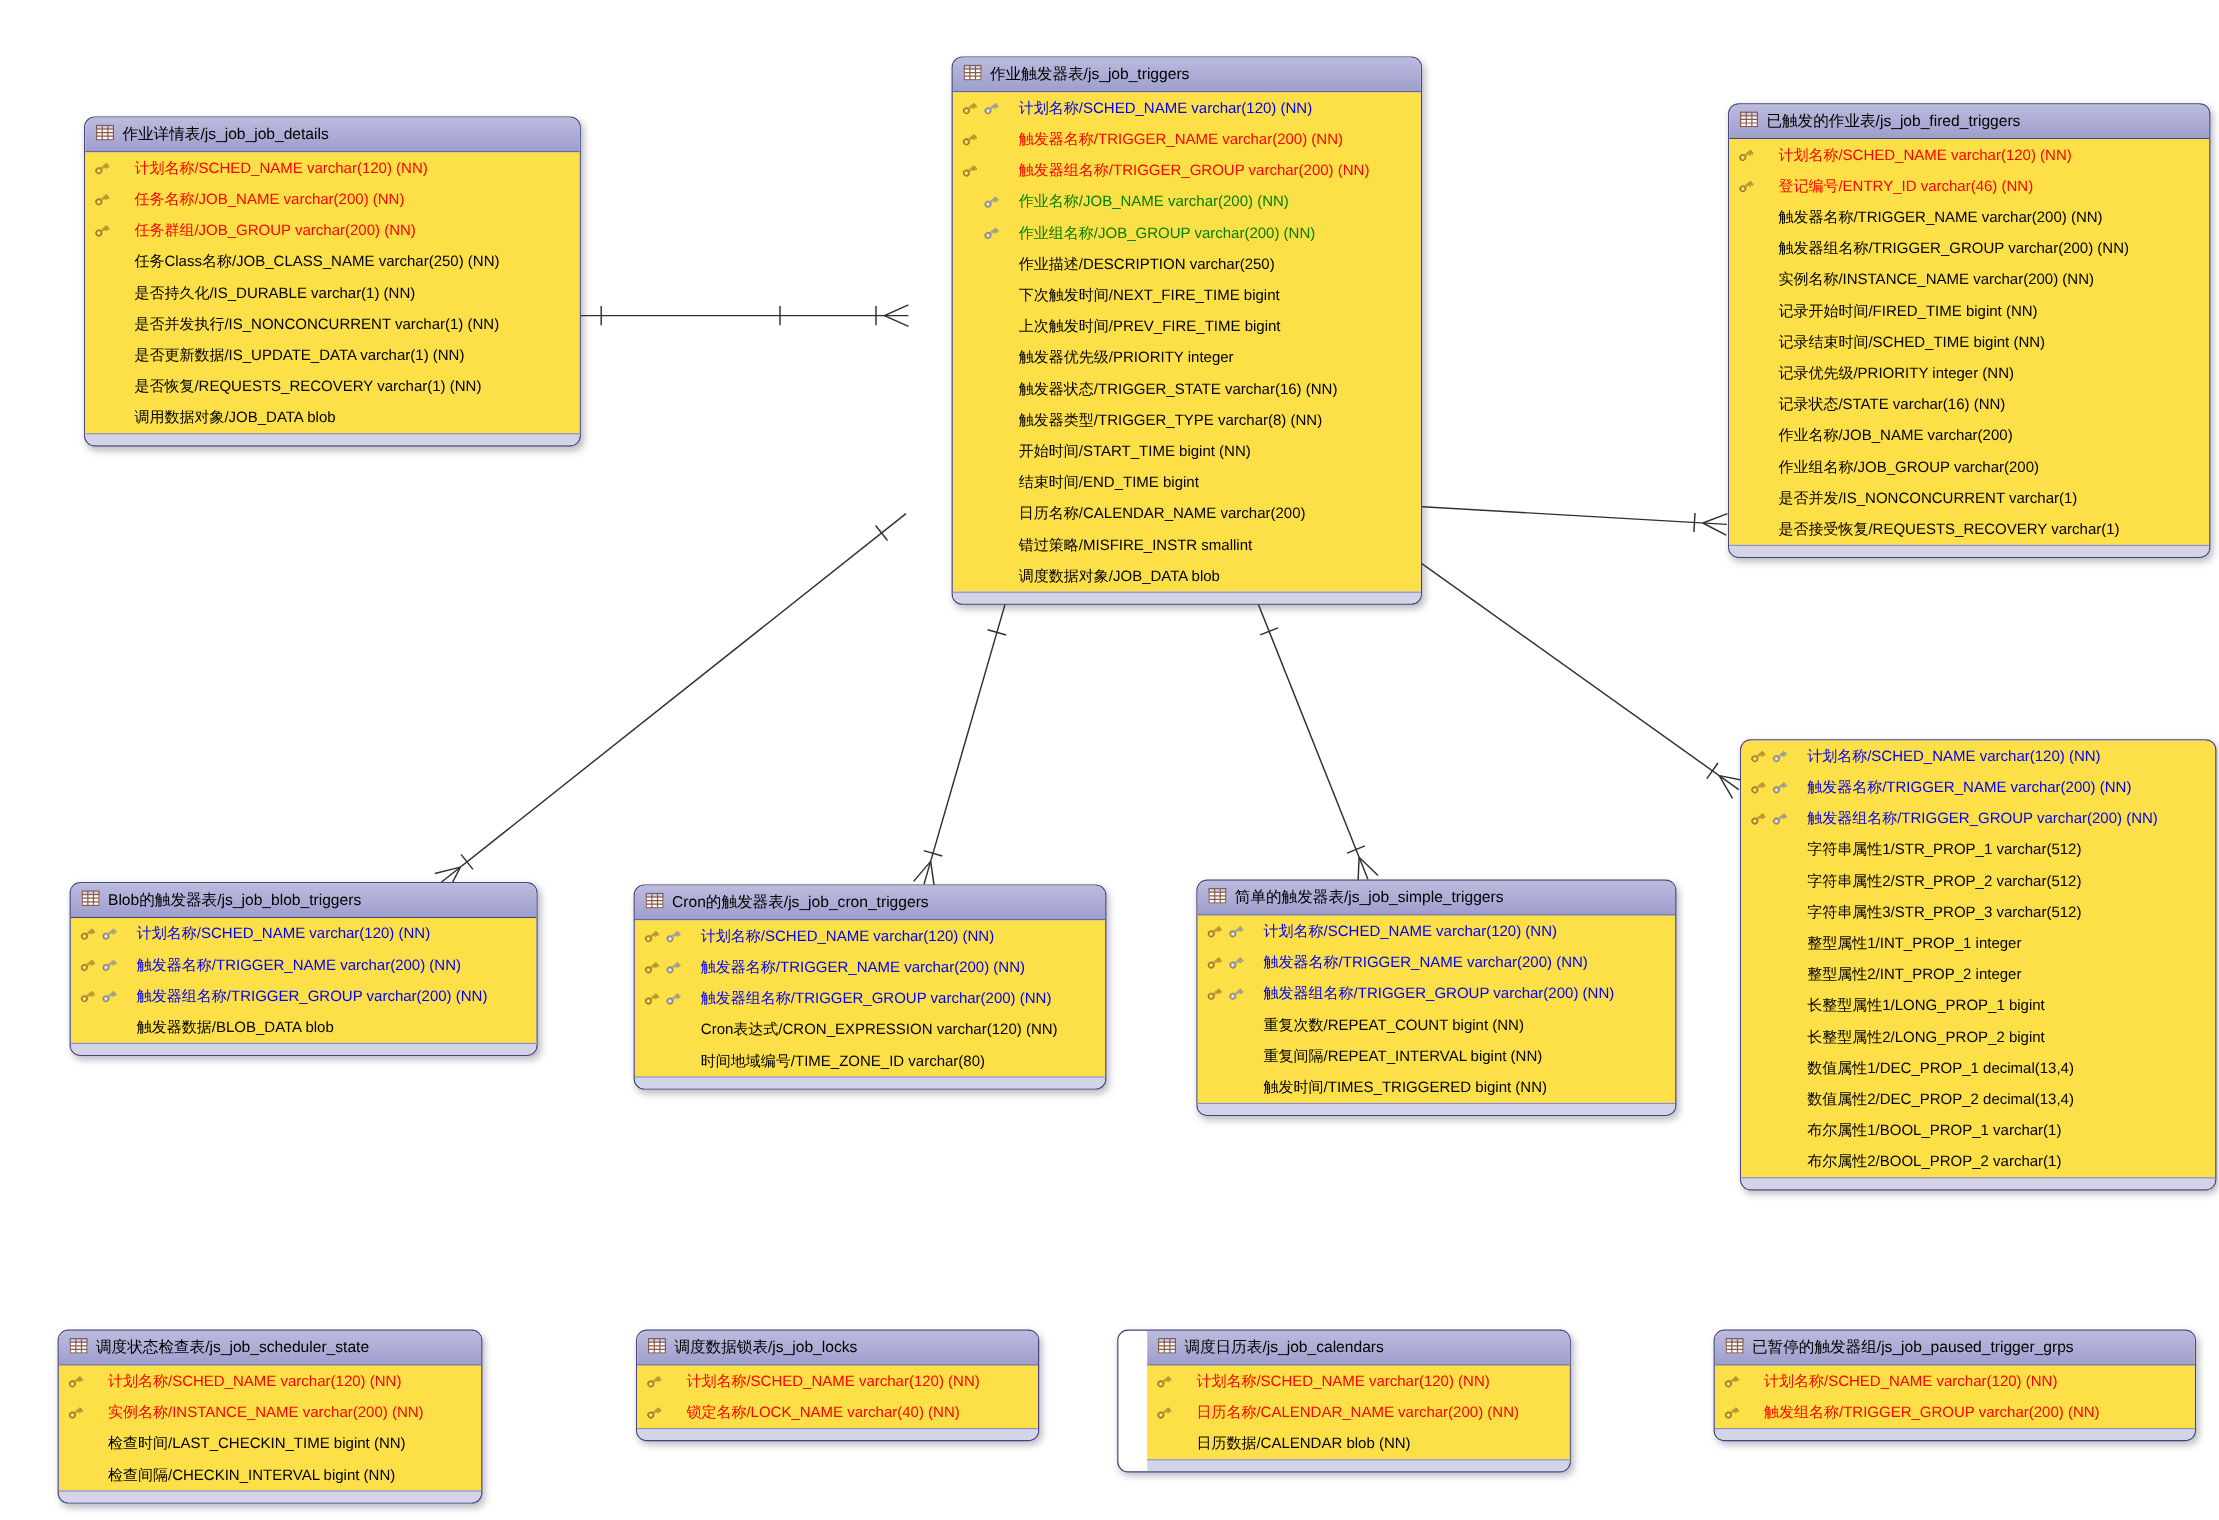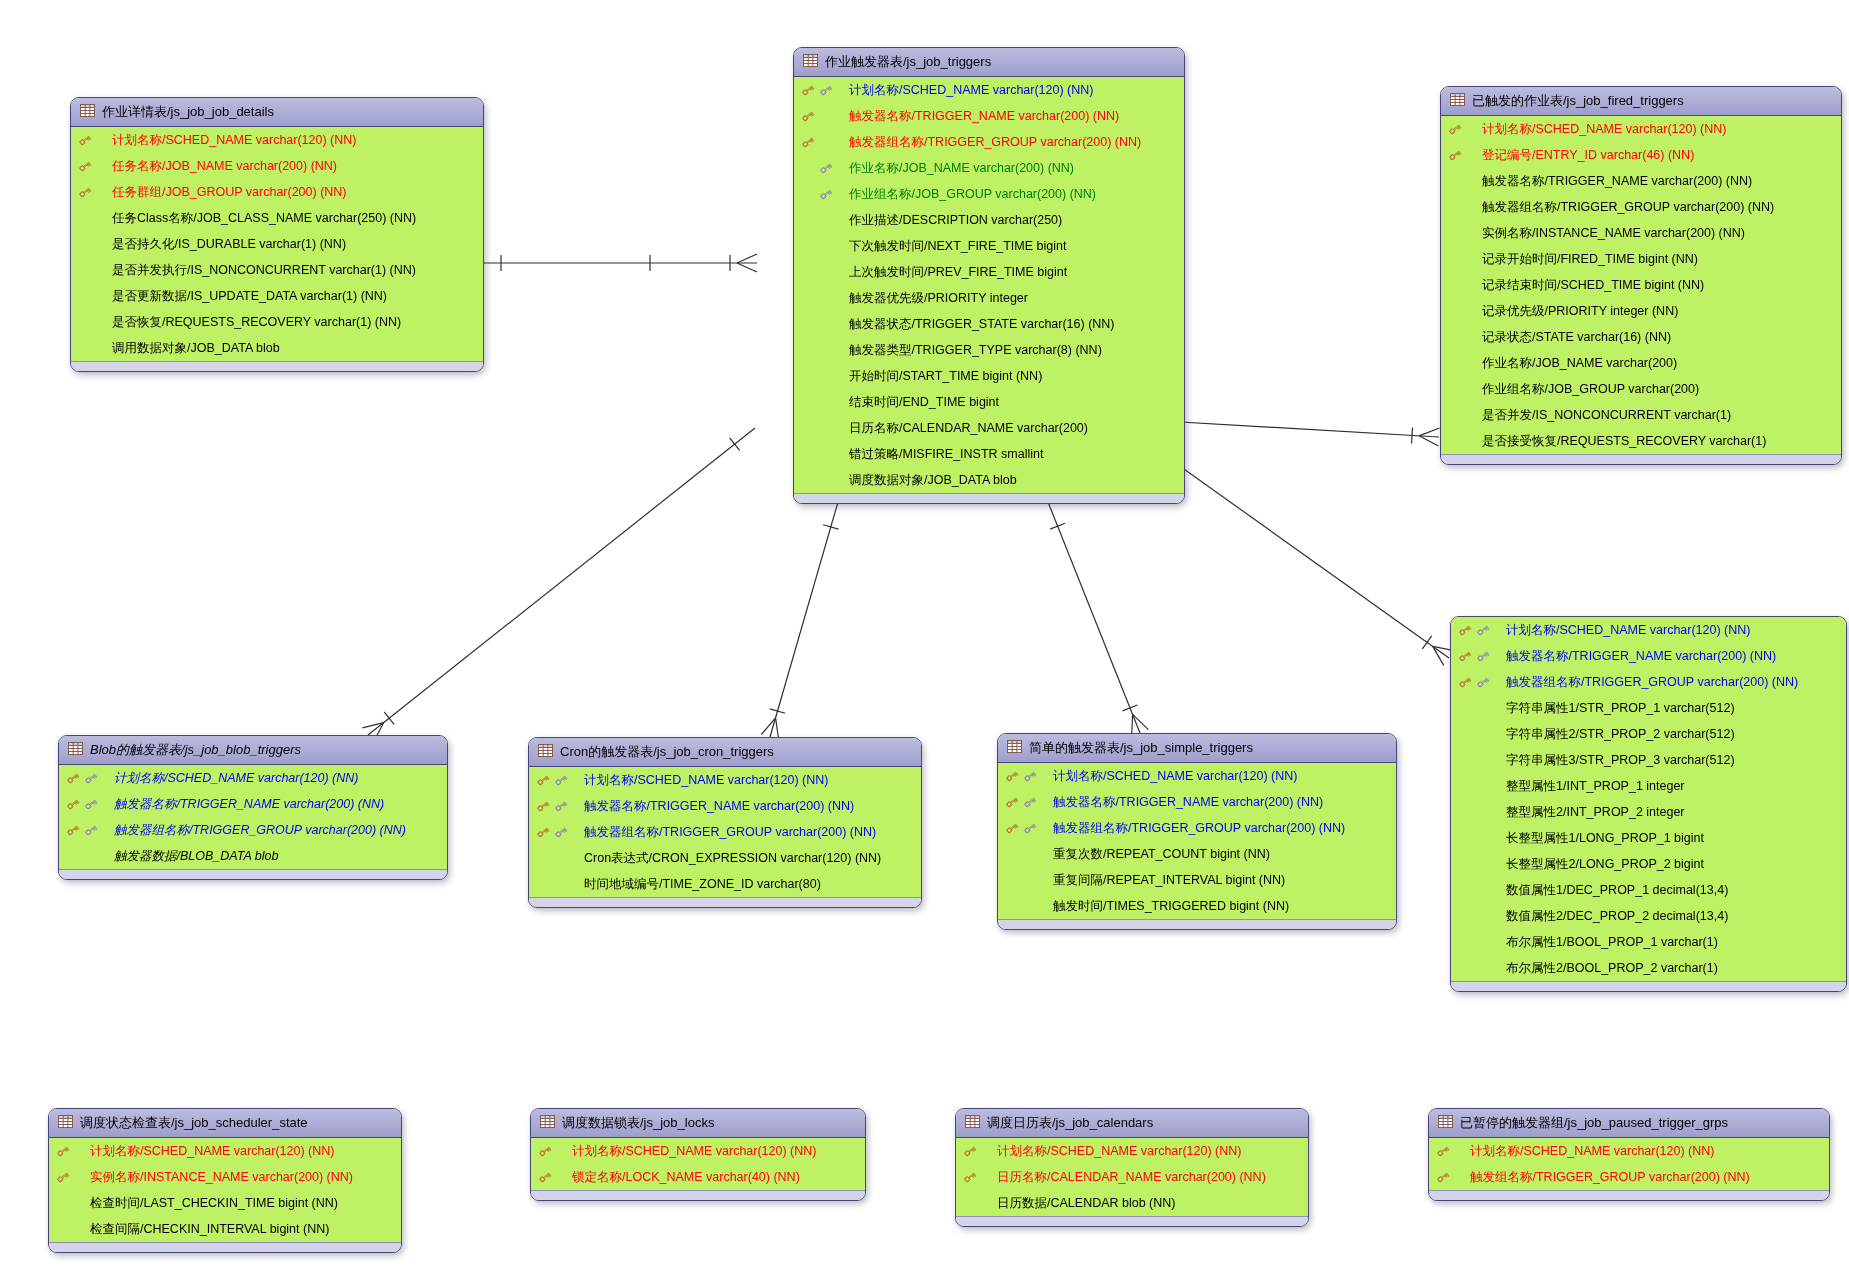--- a/index.html
+++ b/index.html
@@ -4,21 +4,21 @@
 <style>
   html,body{margin:0;padding:0;background:#ffffff;}
   body{font-family:"Liberation Sans","DejaVu Sans",sans-serif;}
   #canvas{position:relative;width:1849px;height:1267px;background:#ffffff;overflow:hidden;}
   #conn-layer{position:absolute;left:0;top:0;z-index:0;}
   .table-card{position:absolute;z-index:1;border:1.5px solid #45457a;border-radius:9px;
     background:#ffffff;box-shadow:2px 3px 6px rgba(60,60,90,0.35);overflow:hidden;}
   .t-head{display:flex;align-items:center;gap:7px;height:28px;padding:0 9px;
     background:linear-gradient(#bcbcdf,#9e9ecd);border-bottom:1.5px solid #45457a;
     font-size:13px;color:#000;white-space:nowrap;}
-  .t-rows{background:#bef264;}
+  .t-rows{background:#fde047;}
   .t-row{display:flex;align-items:center;height:26px;padding-left:7px;font-size:12.5px;white-space:nowrap;}
   .kcol{width:18px;flex:none;display:flex;align-items:center;}
   .kcol-single{width:22px;}
   .t-label{margin-left:12px;}
   .c-red{color:#ff0000;}
   .c-blue{color:#0000f0;}
   .c-green{color:#008000;}
   .c-black{color:#000000;}
   .t-foot{height:9px;background:#d4d4e8;border-top:1px solid #8f8fb8;}
 </style>
@@ -390,21 +390,21 @@
           <span class="kcol kcol-single"></span>
           <span class="t-label c-black">是否并发/IS_NONCONCURRENT varchar(1)</span>
         </div>
         <div class="t-row">
           <span class="kcol kcol-single"></span>
           <span class="t-label c-black">是否接受恢复/REQUESTS_RECOVERY varchar(1)</span>
         </div>
       </div>
       <div class="t-foot"></div>
     </div>
-    <div class="table-card" style="left: 58px; top: 735px; width: 388px; font-style: italic;">
+    <div class="table-card" style="left: 58px; top: 735px; width: 388px;">
       <div class="t-head">
         <span><svg width="15" height="13" viewBox="0 0 15 13">
             <rect x="0.5" y="0.5" width="14" height="12" fill="#ffffff" stroke="#8a5a4a"></rect>
             <rect x="0.5" y="0.5" width="14" height="3" fill="#c6d2ee" stroke="#8a5a4a"></rect>
             <line x1="5.2" y1="0.5" x2="5.2" y2="12.5" stroke="#8a5a4a"></line>
             <line x1="9.9" y1="0.5" x2="9.9" y2="12.5" stroke="#8a5a4a"></line>
             <line x1="0.5" y1="6.5" x2="14.5" y2="6.5" stroke="#8a5a4a"></line>
             <line x1="0.5" y1="9.5" x2="14.5" y2="9.5" stroke="#8a5a4a"></line>
           </svg></span>
         <span>Blob的触发器表/js_job_blob_triggers</span>
@@ -924,21 +924,21 @@
                 <rect x="10.6" y="8.6" width="1.3" height="2.2" fill="#e6b73c" stroke="#8f6f1c" stroke-width="0.6"></rect>
                 <rect x="12.8" y="8.6" width="1.3" height="2.8" fill="#e6b73c" stroke="#8f6f1c" stroke-width="0.6"></rect>
               </g>
             </svg>
           </span>
           <span class="t-label c-red">锁定名称/LOCK_NAME varchar(40) (NN)</span>
         </div>
       </div>
       <div class="t-foot"></div>
     </div>
-    <div class="table-card" style="left: 955px; top: 1108px; width: 352px;">
+    <div class="table-card" style="left: 931px; top: 1108px; width: 352px; padding-left: 24px;">
       <div class="t-head">
         <span><svg width="15" height="13" viewBox="0 0 15 13">
             <rect x="0.5" y="0.5" width="14" height="12" fill="#ffffff" stroke="#8a5a4a"></rect>
             <rect x="0.5" y="0.5" width="14" height="3" fill="#c6d2ee" stroke="#8a5a4a"></rect>
             <line x1="5.2" y1="0.5" x2="5.2" y2="12.5" stroke="#8a5a4a"></line>
             <line x1="9.9" y1="0.5" x2="9.9" y2="12.5" stroke="#8a5a4a"></line>
             <line x1="0.5" y1="6.5" x2="14.5" y2="6.5" stroke="#8a5a4a"></line>
             <line x1="0.5" y1="9.5" x2="14.5" y2="9.5" stroke="#8a5a4a"></line>
           </svg></span>
         <span>调度日历表/js_job_calendars</span>

